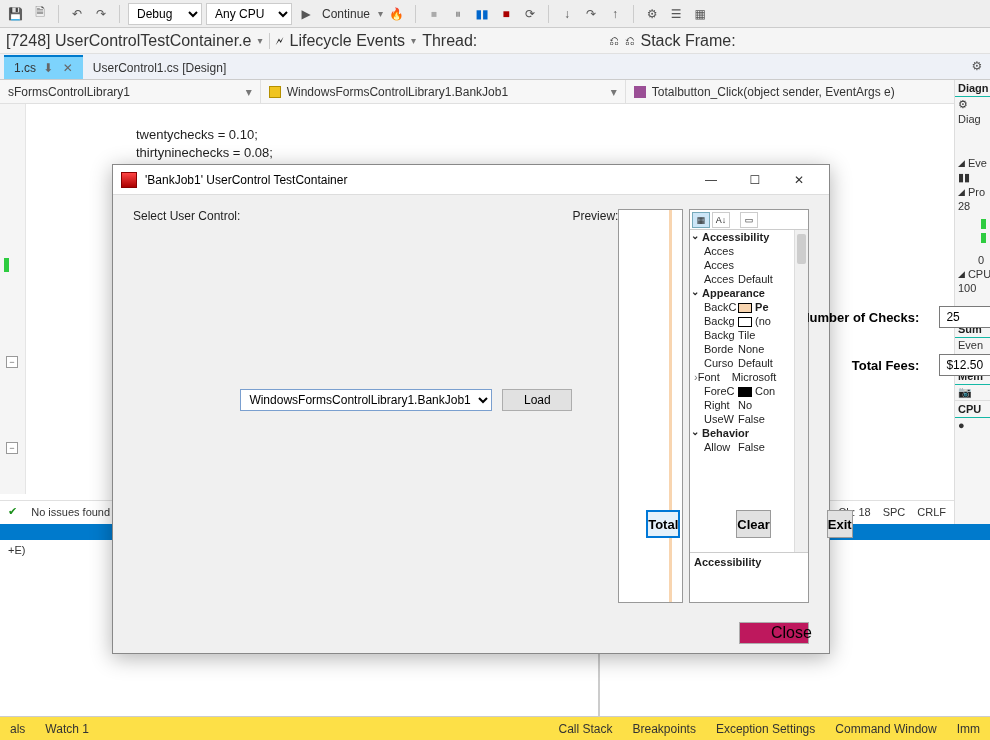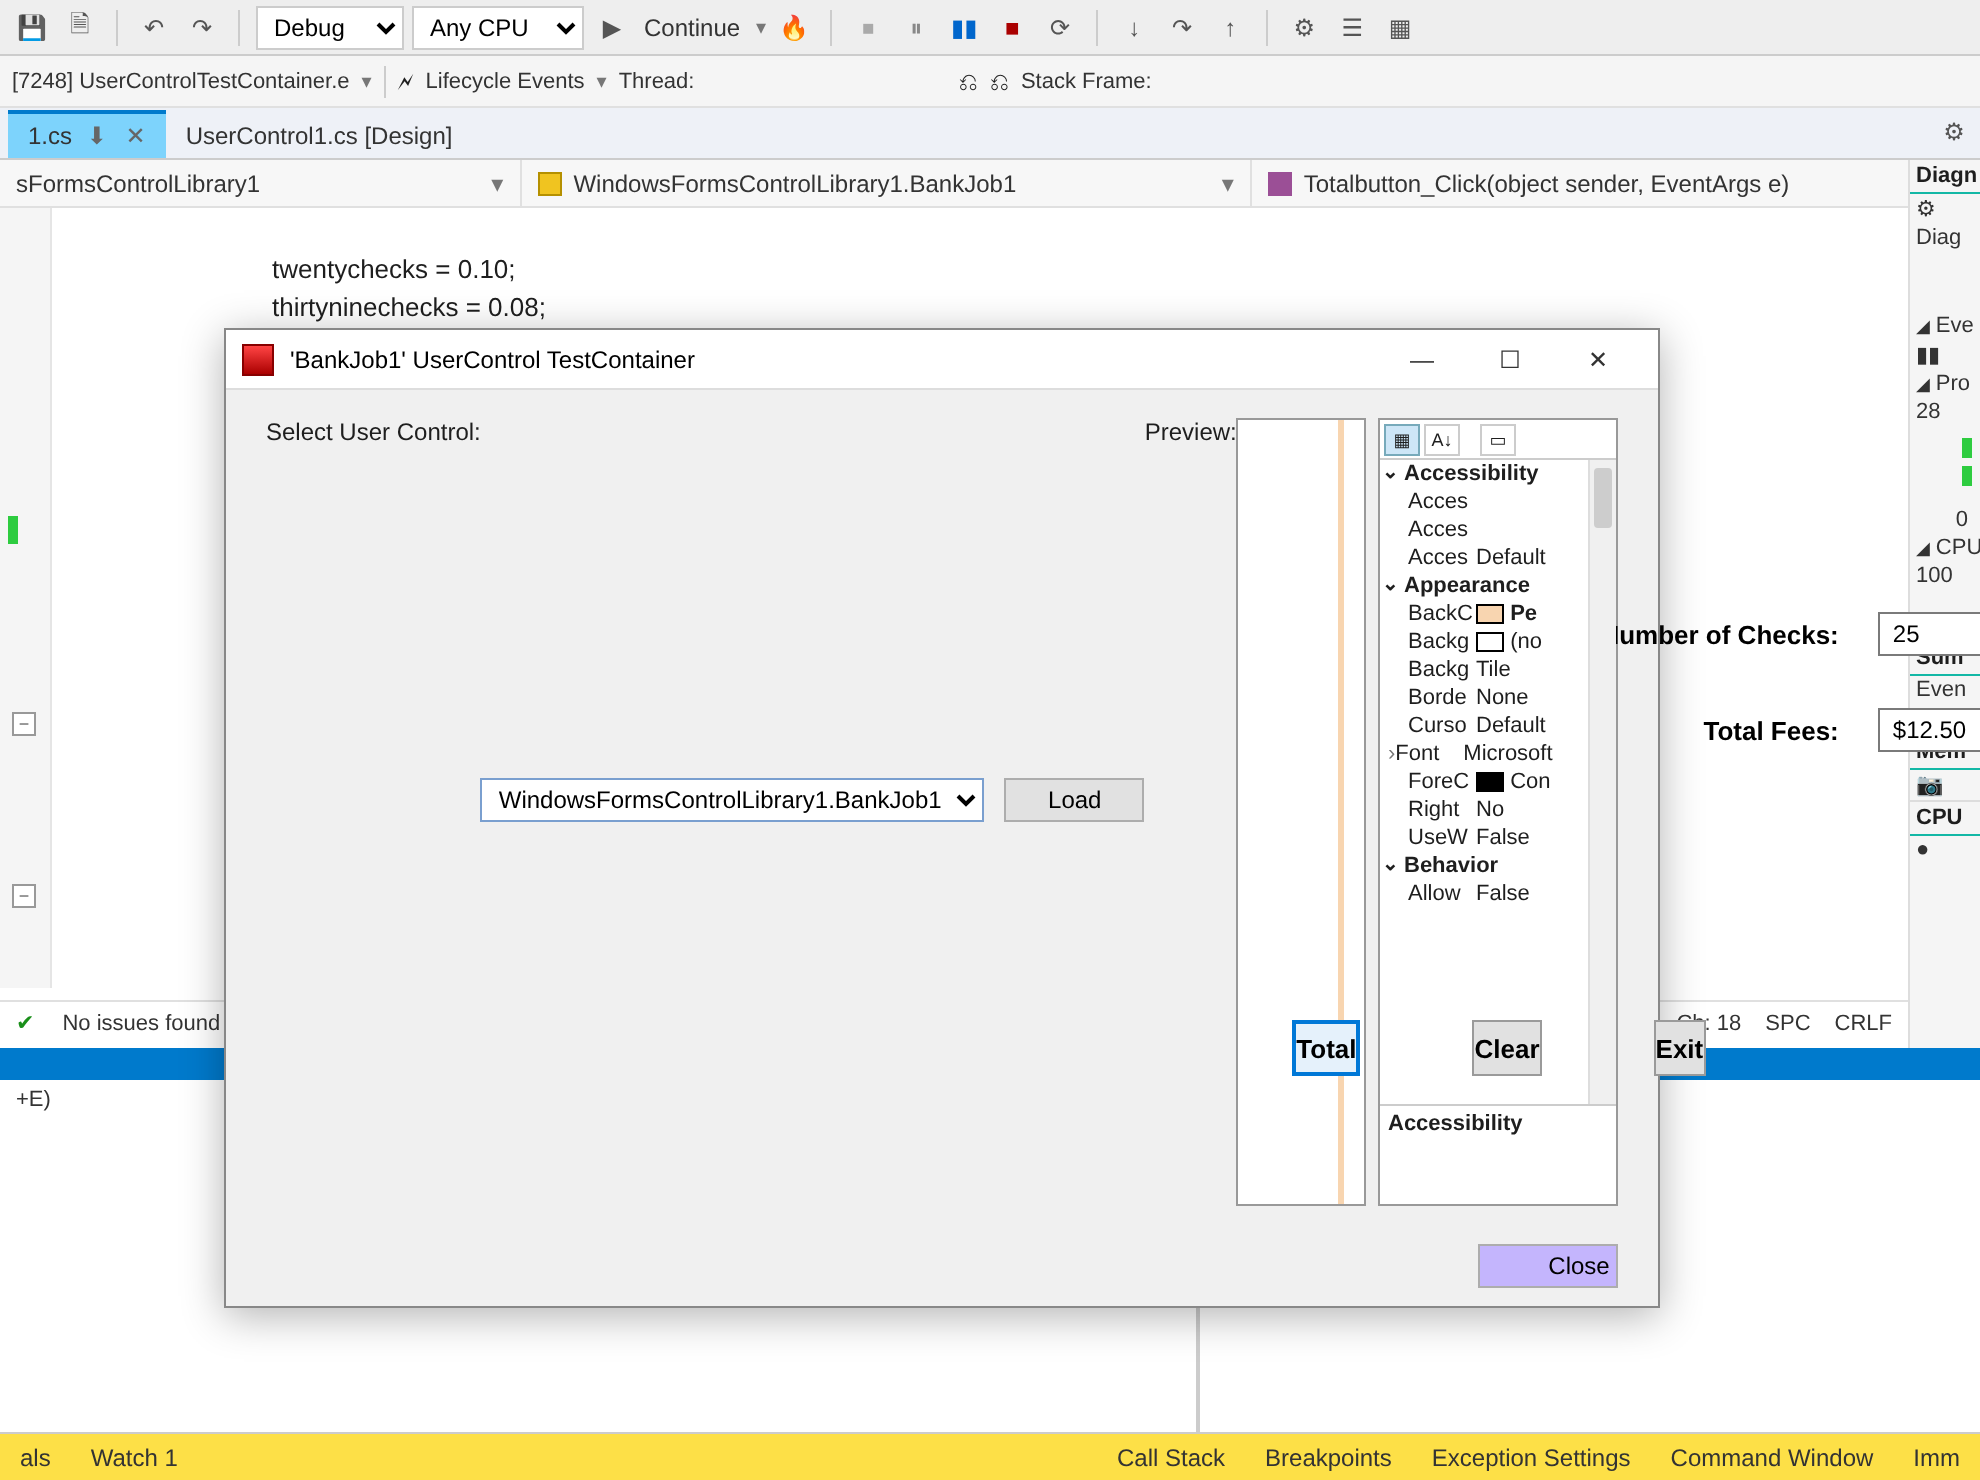--- a/index.html
+++ b/index.html
@@ -8,21 +8,21 @@
 
 .toolbar { display: flex; align-items: center; height: 28px; border-bottom: 1px solid #ccc; background: #eee; padding: 0 6px; gap: 4px; }
 .toolbar .btn-icon { width: 20px; height: 20px; display: flex; align-items: center; justify-content: center; color: #555; cursor: pointer; }
 .toolbar .sep { width: 1px; height: 18px; background: #ccc; margin: 0 4px; }
 .toolbar select, .combo { height: 22px; font-size: 12px; border: 1px solid #ccc; background: #fff; padding: 0 4px; }
 .toolbar .label { color: #333; padding: 0 2px; }
 .play { color: #388a34; }
 
 
 .process-row { height: 26px; display: flex; align-items: center; padding: 0 6px; gap: 6px; background: #f5f5f5; border-bottom: 1px solid #e0e0e0; }
-.process-row .pill { font-size: 11px; color: #333; }
+.process-row .pill { font-size: 16px; color: #333; }
 
 
 .tabstrip { height: 26px; display: flex; align-items: flex-end; background: #eef1f7; border-bottom: 1px solid #ccc; padding-left: 4px; position: relative; }
 .tab { padding: 4px 10px; font-size: 12px; color: #333; position: relative; cursor: pointer; }
 .tab.active { background: #7dd3fc; border-top: 2px solid #007acc; }
 .tab .close-x { margin-left: 6px; color: #666; }
 .tab .pin { margin-left: 4px; color: #666; }
 .gear-btn { position: absolute; right: 4px; top: 3px; width: 18px; height: 18px; display:flex; align-items:center; justify-content:center; color:#555; }
 
 
@@ -99,21 +99,21 @@
 .propgrid .pg-scroll .thumb { position:absolute; left:2px; right:2px; top:4px; height:30px; background:#cdcdcd; border-radius:2px; }
 .propgrid .pg-cat { font-weight:bold; padding:1px 2px 1px 12px; position:relative; }
 .propgrid .pg-cat::before { content:"⌄"; position:absolute; left:1px; top:0; font-size:10px; }
 .propgrid .pg-row { display:flex; padding:0 2px 0 14px; line-height:14px; }
 .propgrid .pg-row .k { flex:0 0 34px; overflow:hidden; }
 .propgrid .pg-row .v { flex:1; overflow:hidden; text-overflow:clip; white-space:nowrap; }
 .propgrid .pg-desc { border-top:1px solid #ccc; padding:3px 4px; font-weight:bold; height:50px; }
 .swatch { display:inline-block; width:14px; height:10px; border:1px solid #000; vertical-align:middle; }
 
 .dialog-footer { height:40px; display:flex; align-items:center; justify-content:flex-end; padding:0 20px; }
-.dialog-footer .close-btn { width:70px; height:22px; background:#c4b5fd; border:1px solid #adadad; font-size:12px; cursor:pointer;padding-left:31px; }
+.dialog-footer .close-btn { width:70px; height:22px; background:#be185d; border:1px solid #adadad; font-size:16px; cursor:pointer;padding-left:31px; }
 
 .mini-green { position:absolute; width:5px; height:10px; background:#2ecc40; }
 </style>
 </head>
 <body>
 
 <div class="toolbar">
   <span class="btn-icon">💾</span>
   <span class="btn-icon">🗎</span>
   <span class="sep"></span>

